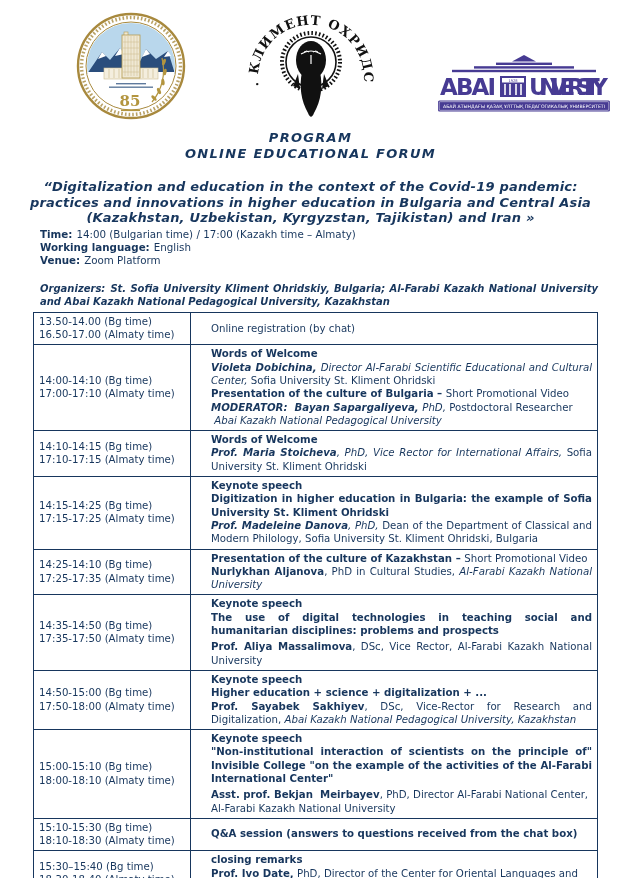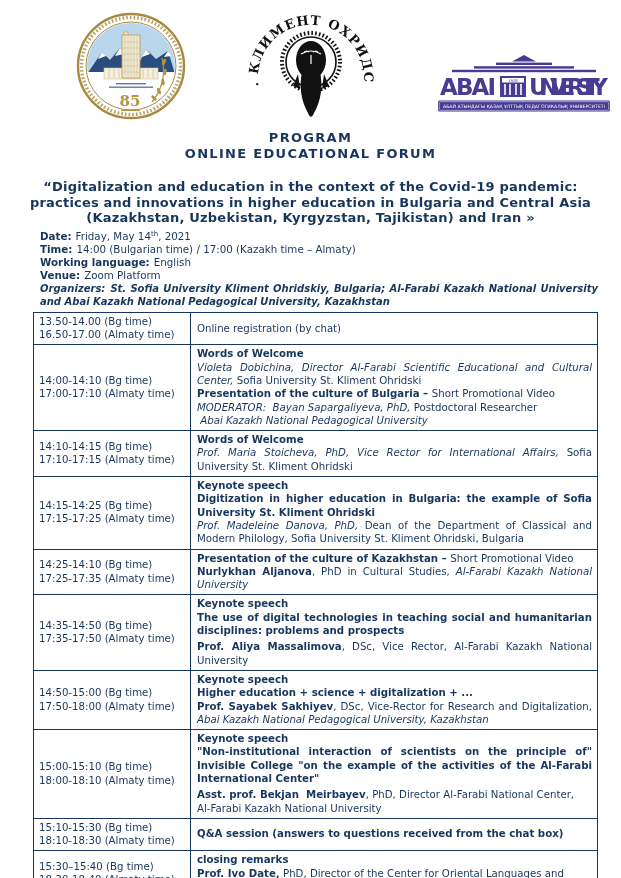--- a/index.html
+++ b/index.html
@@ -9,44 +9,44 @@
     background:#ffffff; color:#17365d;
     font-family:"DejaVu Sans","Liberation Sans",sans-serif;
   }
   
   .logo { position:absolute; }
   .logo-kaznu   { left:76px;  top:12px;  width:110px; height:108px; }
   .logo-sofia   { left:246px; top:0px;  width:130px; height:124px; }
   .logo-abai    { left:438px; top:54px; width:172px; height:62px; }
   
   .title-block { position:absolute; top:130px; left:0; right:0; text-align:center;
-                 font-weight:bold; font-size:13px; line-height:15.5px; }
+                 font-weight:bold; font-size:13px; line-height:15.5px;font-style:italic; }
   .title-line  { letter-spacing:1.3px; }
   .title-quote { width:562px; margin:18px auto; letter-spacing:0.2px; }
   
   .details { position:absolute; top:228px; left:40px; font-size:10.3px; line-height:12.9px; }
   .details .lbl { font-weight:bold; margin-right:4px; }
   .details sup { font-size:7px; }
   
   .organizers { position:absolute; top:282px; left:40px; width:558px;
                 font-weight:bold; font-style:italic; font-size:10px;
                 line-height:13px; text-align:justify; }
   .organizers .org-label { margin-right:5px; }
   
   .schedule { position:absolute; top:312px; left:33px; width:565px;
               border-collapse:collapse; table-layout:fixed; font-size:10.2px; }
   .schedule td { border:1px solid #17365d; vertical-align:middle; }
   td.time    { width:157px; padding:2px 4px 3px 5px; line-height:13.2px; }
-  td.session { padding:2px 5px 3px 6px; line-height:13.3px;margin-left:28px; }
+  td.session { padding:2px 5px 3px 20px; line-height:13.3px;margin-left:28px; }
   .para { margin:0; }
   .para.j { text-align:justify; }
   .para.gap { margin-top:3px; }
   .session .b  { font-weight:bold; }
   .session .i  { font-style:italic; }
-  .session .bi { font-weight:normal; font-style:italic; }
+  .session .bi { font-weight:bold; font-style:italic; }
   .session .r  { }
 </style>
 </head>
 <body>
 
 <div class="page">
 
   <div class="logo logo-kaznu">
     <svg viewBox="0 0 110 108" width="110" height="108">
       <ellipse cx="55" cy="54" rx="53" ry="52" fill="#ffffff" stroke="#a8893d" stroke-width="2.4"></ellipse>
@@ -146,23 +146,20 @@
   </div>
 
   <div class="title-block">
     <div class="title-line">PROGRAM</div>
     <div class="title-line">ONLINE EDUCATIONAL FORUM</div>
     <div class="title-quote">“Digitalization and education in the context of the Covid-19 pandemic: practices and innovations in higher education in Bulgaria and Central Asia (Kazakhstan, Uzbekistan, Kyrgyzstan, Tajikistan) and Iran »</div>
   </div>
 
   <div class="details">
     <div>
-      <span class="lbl">Date:</span><span>Friday, May 14</span><sup>th</sup><span>, 2021</span>
-    </div>
-    <div>
       <span class="lbl">Time:</span><span>14:00 (Bulgarian time) / 17:00 (Kazakh time – Almaty)</span>
     </div>
     <div>
       <span class="lbl">Working language:</span><span>English</span>
     </div>
     <div>
       <span class="lbl">Venue:</span><span>Zoom Platform</span>
     </div>
   </div>
 

